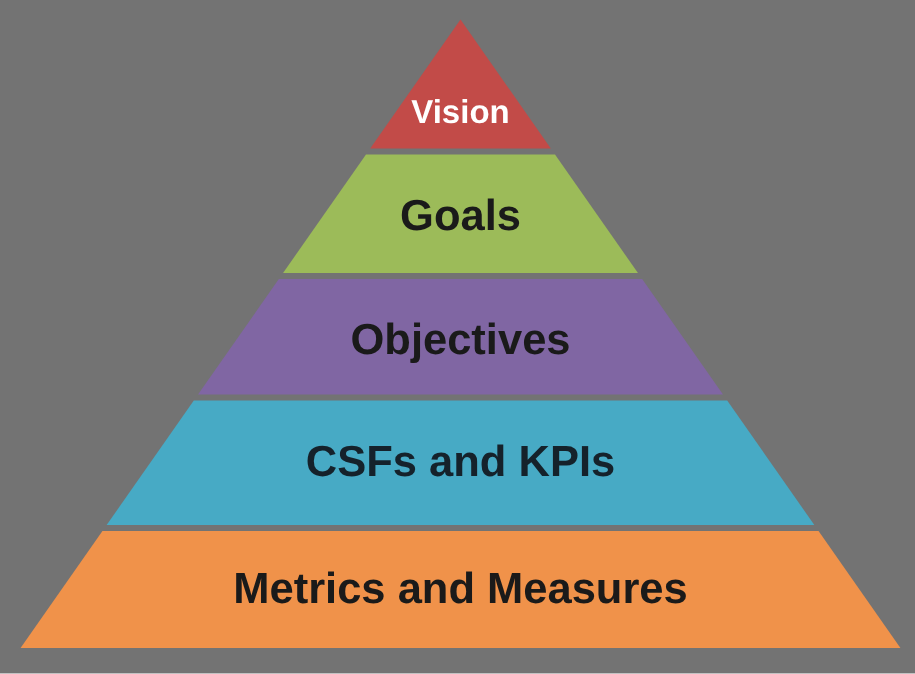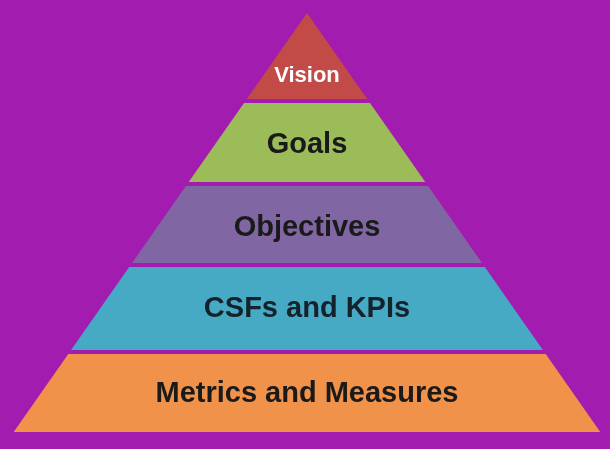--- a/index.html
+++ b/index.html
@@ -8,21 +8,21 @@
     background: #ffffff;
     width: 610px;
     height: 449px;
     overflow: hidden;
     font-family: "Liberation Sans", sans-serif;
   }
   .canvas {
     position: relative;
     width: 610px;
     height: 449px;
-    background: #a21caf;
+    background: #737373;
   }
   svg { display: block; }
   .level-label {
     font-family: "Liberation Sans", sans-serif;
     font-size: 29px;
     font-weight: 600;
     letter-spacing: 0px;
   }
   .level-label.top {
     font-size: 22px;

